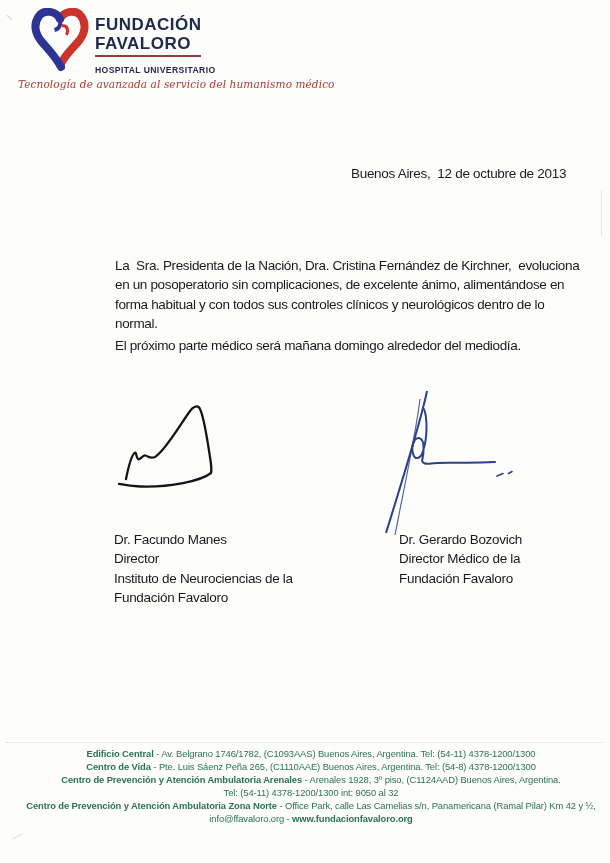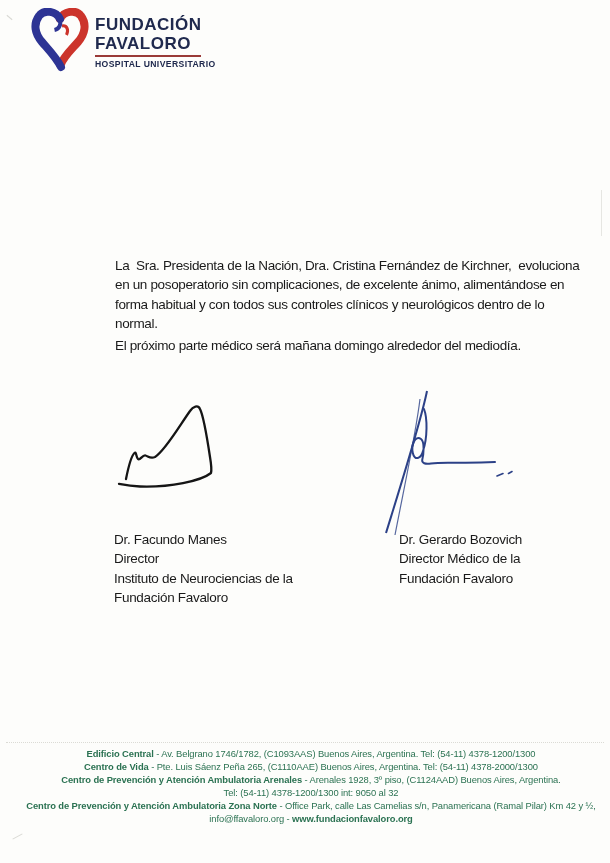--- a/index.html
+++ b/index.html
@@ -15,21 +15,21 @@
   
   .heart-svg { left:31px; top:8px; }
   .brand-text { left:95px; top:15px; }
   .brand-l1, .brand-l2 {
     font-size:17px; font-weight:bold; color:var(--navy,#202a4e);
     letter-spacing:.5px; line-height:19px;
   }
   .brand-rule { width:106px; height:2px; background:var(--rule,#9a3a38); margin-top:2px; }
   .brand-sub {
     font-size:8.6px; font-weight:bold; color:var(--navy,#202a4e);
-    letter-spacing:.4px; margin-top:2px;
+    letter-spacing:.4px; margin-top:8px;
   }
   .tagline {
     left:18px; top:78px;
     font-family:"DejaVu Serif", serif; font-style:italic;
     font-size:10.5px; color:var(--red-muted,#a93c31); letter-spacing:.1px;
   }
 
   
   .dateline { left:351px; top:166px; font-size:13.5px; letter-spacing:-.3px; }
   .para { font-size:13.5px; line-height:19.3px; letter-spacing:-.35px; color:#1a1a1a; }
@@ -76,21 +76,23 @@
     <path d="M13 12 C11 16 11 21 13 25" fill="none" stroke="#fdfdfb" stroke-width="2"></path>
   </svg>
 
   <div class="abs brand-text">
     <div class="brand-l1">FUNDACIÓN</div>
     <div class="brand-l2">FAVALORO</div>
     <div class="brand-rule"></div>
     <div class="brand-sub">HOSPITAL UNIVERSITARIO</div>
   </div>
 
+  <div class="abs tagline">Tecnología de avanzada al servicio del humanismo médico</div>
 
+  <div class="abs dateline pre">Buenos Aires,  12 de octubre de 2013</div>
 
   <div class="abs para pre p2">El próximo parte médico será mañana domingo alrededor del mediodía.</div>
   <div class="abs para pre p1">La  Sra. Presidenta de la Nación, Dra. Cristina Fernández de Kirchner,  evoluciona
 en un posoperatorio sin complicaciones, de excelente ánimo, alimentándose en
 forma habitual y con todos sus controles clínicos y neurológicos dentro de lo
 normal.</div>
 
   <svg class="abs sig-left-svg" width="160" height="100" viewBox="0 0 160 100" aria-hidden="true">
     <path d="M26 84 C28 74 31 61 34.5 58 C36.5 56.5 36 62 38 64 C40 66 42.5 59.5 45.5 60.5
              C48.5 61.5 50.5 64 55 62 C65 56 80 30 90 16 C93 11.5 98 9.5 100 14
@@ -111,21 +113,21 @@
 Director
 Instituto de Neurociencias de la
 Fundación Favaloro</div>
   <div class="abs signer pre signer-right">Dr. Gerardo Bozovich
 Director Médico de la
 Fundación Favaloro</div>
 
   <div class="abs sep"></div>
   <div class="abs footer">
       <div class="footer-line"><span class="fb">Edificio Central</span><span> - Av. Belgrano 1746/1782, (C1093AAS) Buenos Aires, Argentina. Tel: (54-11) 4378-1200/1300</span></div>
-      <div class="footer-line"><span class="fb">Centro de Vida</span><span> - Pte. Luis Sáenz Peña 265, (C1110AAE) Buenos Aires, Argentina. Tel: (54-11) 4378-2000/1300</span></div>
+      <div class="footer-line"><span class="fb">Centro de Vida</span><span> - Pte. Luis Sáenz Peña 265, (C1110AAE) Buenos Aires, Argentina. Tel: (54-8) 4378-1200/1300</span></div>
       <div class="footer-line"><span class="fb">Centro de Prevención y Atención Ambulatoria Arenales</span><span> - Arenales 1928, 3º piso, (C1124AAD) Buenos Aires, Argentina.</span></div>
       <div class="footer-line"><span>Tel: (54-11) 4378-1200/1300 int: 9050 al 32</span></div>
       <div class="footer-line"><span class="fb">Centro de Prevención y Atención Ambulatoria Zona Norte</span><span> - Office Park, calle Las Camelias s/n, Panamericana (Ramal Pilar) Km 42 y ½,</span></div>
       <div class="footer-line"><span>info@ffavaloro.org - </span><span class="fb">www.fundacionfavaloro.org</span></div>
     </div>
 
   <div class="abs art art1"></div>
   <div class="abs art2 abs" style="position:absolute;"></div>
   <div class="abs art art3"></div>
 </div>

